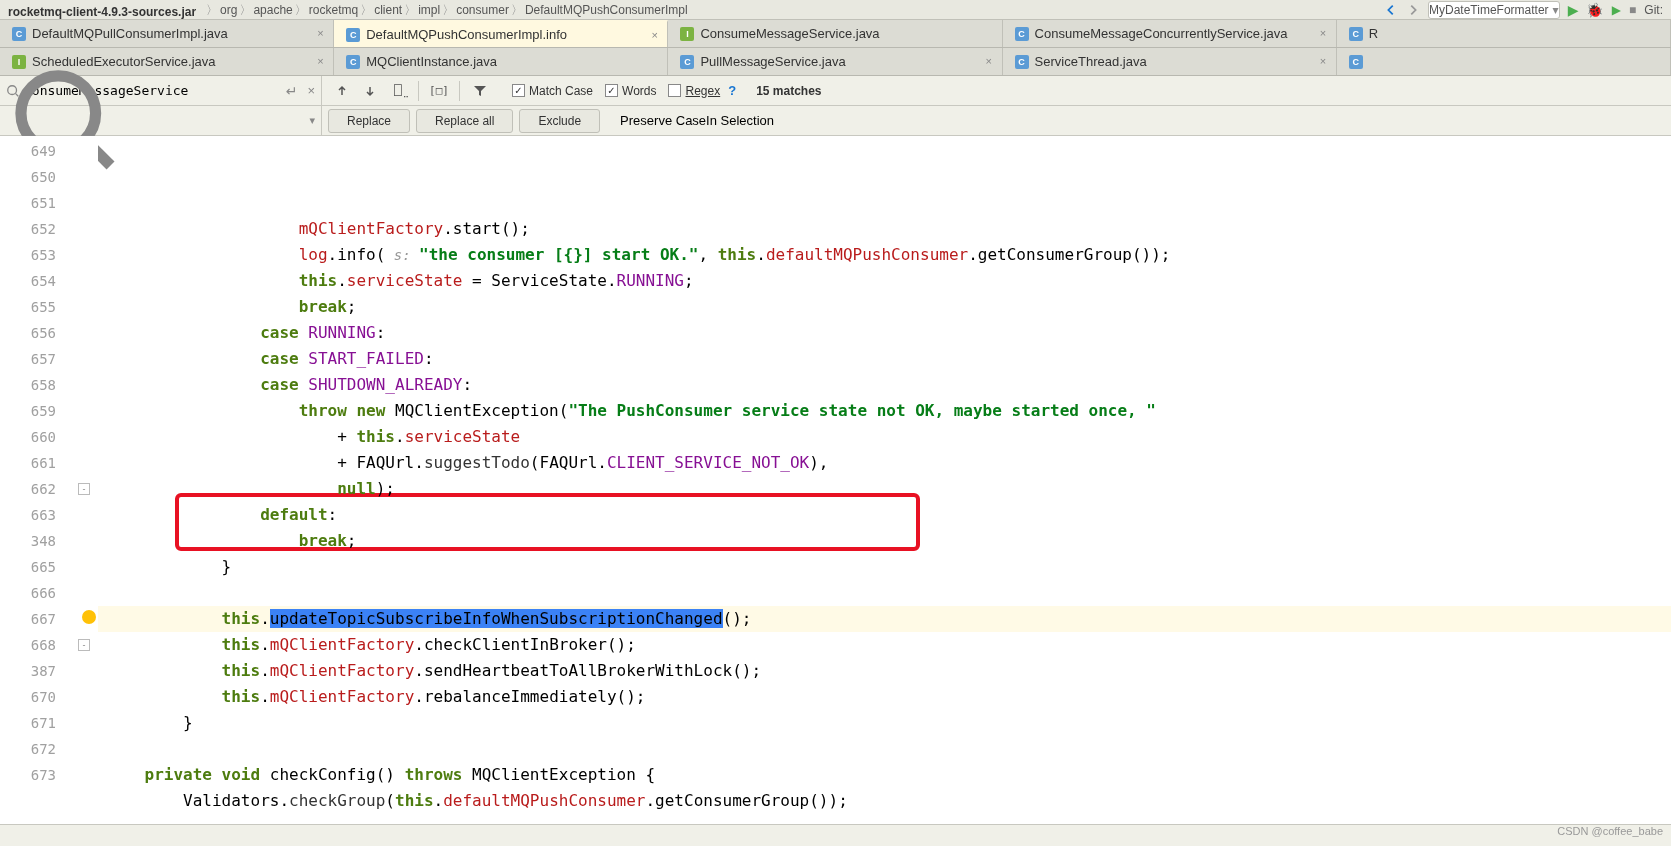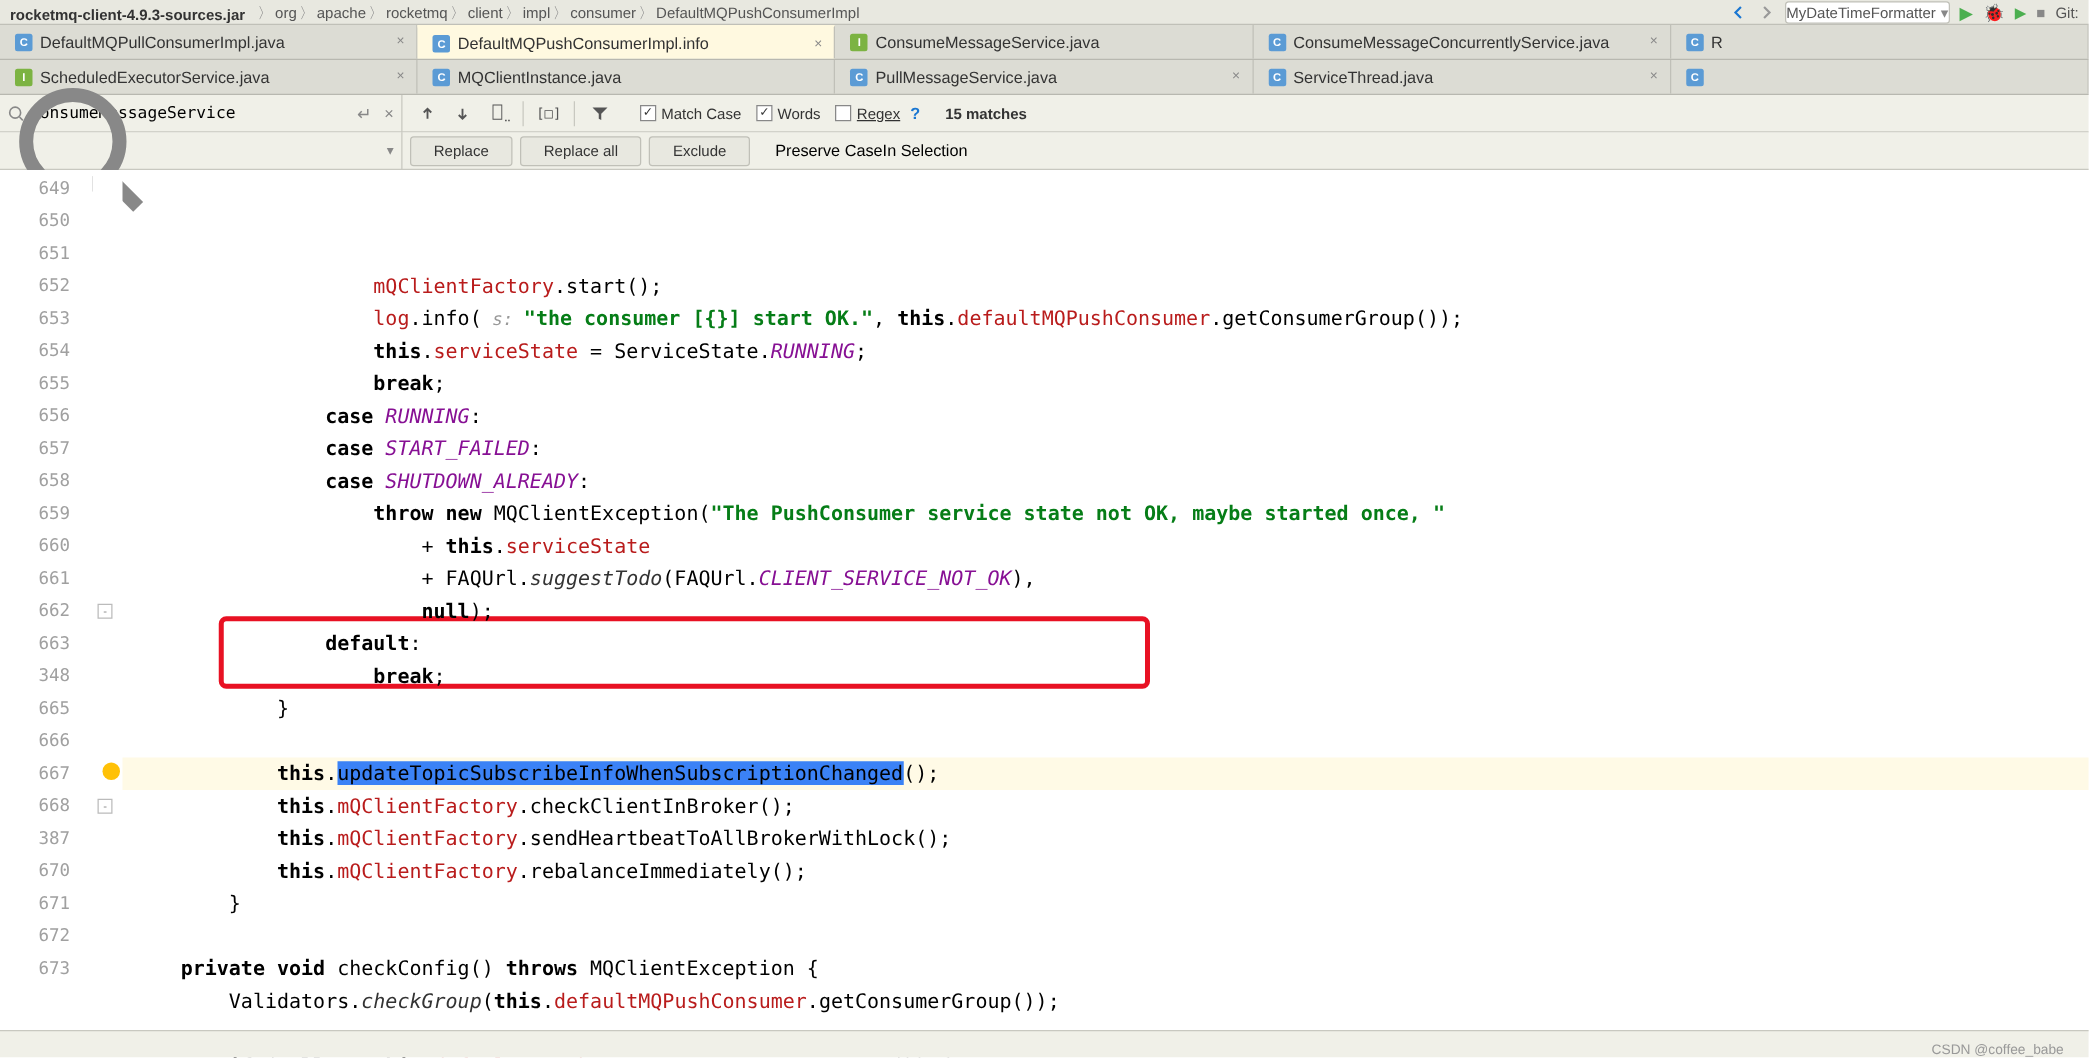--- a/index.html
+++ b/index.html
@@ -33,28 +33,28 @@
 .replacebar .btn{height:24px;padding:0 18px;border:1px solid #c0c0b8;background:#e8e8e0;border-radius:3px;margin-left:6px;font-size:12px;color:#333}
 .editor{display:flex;height:calc(100% - 128px);position:relative}
 .gutter{width:74px;background:#fff;text-align:right;padding-top:2px;color:#a0a0a0;font-family:Consolas,monospace;font-size:14px;border-right:0px solid #e0e0d8}
 .gutter .ln{height:26px;line-height:26px;padding-right:18px}
 .gutterfold{width:24px;background:#fff;padding-top:2px;position:relative}
 .gutterfold .fold{position:absolute;left:4px;width:12px;height:12px;border:1px solid #bbb;background:#fff;font-size:9px;line-height:10px;text-align:center;color:#888}
 .code{flex:1;font-family:Consolas,monospace;font-size:16px;line-height:26px;padding-top:2px;position:relative;white-space:pre}
 .code .row{height:26px;padding-left:8px;position:relative}
 .code .row.hl{background:#fffae6}
 .code .bulb{position:absolute;left:-16px;top:4px;width:14px;height:14px;background:#ffc107;border-radius:50%}
-.kw{color:#000000;font-weight:bold}
+.kw{color:#4d7c0f;font-weight:bold}
 .field{color:#b91c1c}
-.italic{font-style:italic;color:#333}
+.italic{color:#333}
 .str{color:#067d17;font-weight:bold}
-.const{color:#871094;font-style:italic}
+.const{color:#871094;}
 .selmethod{background:#3b82f6}
 .redbox{position:absolute;border:4px solid #e81123;border-radius:6px;pointer-events:none}
-.statusbar{position:absolute;bottom:0;left:0;right:0;height:22px;background:#f0f0e8;border-top:1px solid #c8c8c0;display:flex;align-items:flex-end;padding:0 20px;font-size:11px;color:#999}
+.statusbar{position:absolute;bottom:0;left:0;right:0;height:22px;background:#f0f0e8;border-top:1px solid #c8c8c0;display:flex;align-items:flex-start;padding:0 8px;font-size:11px;color:#999}
 .statusbar .right{margin-left:auto}
 .arrow{width:12px;height:12px}
 </style>
 </head>
 <body>
 
 <div class="topbar">
   <span class="jar">rocketmq-client-4.9.3-sources.jar</span>
   <span id="crumbs"><span class="sep">〉</span><span>org</span><span class="sep">〉</span><span>apache</span><span class="sep">〉</span><span>rocketmq</span><span class="sep">〉</span><span>client</span><span class="sep">〉</span><span>impl</span><span class="sep">〉</span><span>consumer</span><span class="sep">〉</span><span>DefaultMQPushConsumerImpl</span></span>
   <div class="right">

